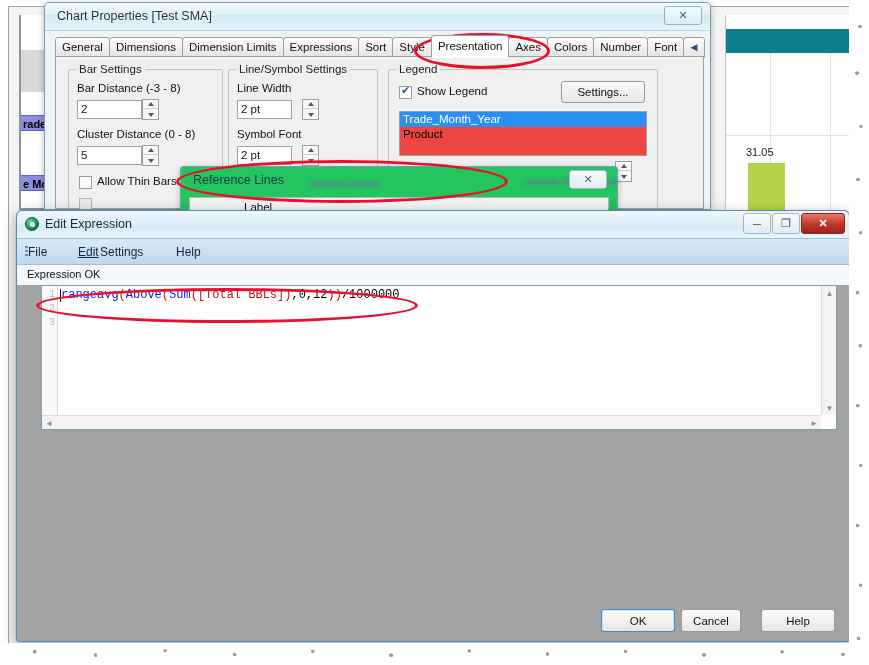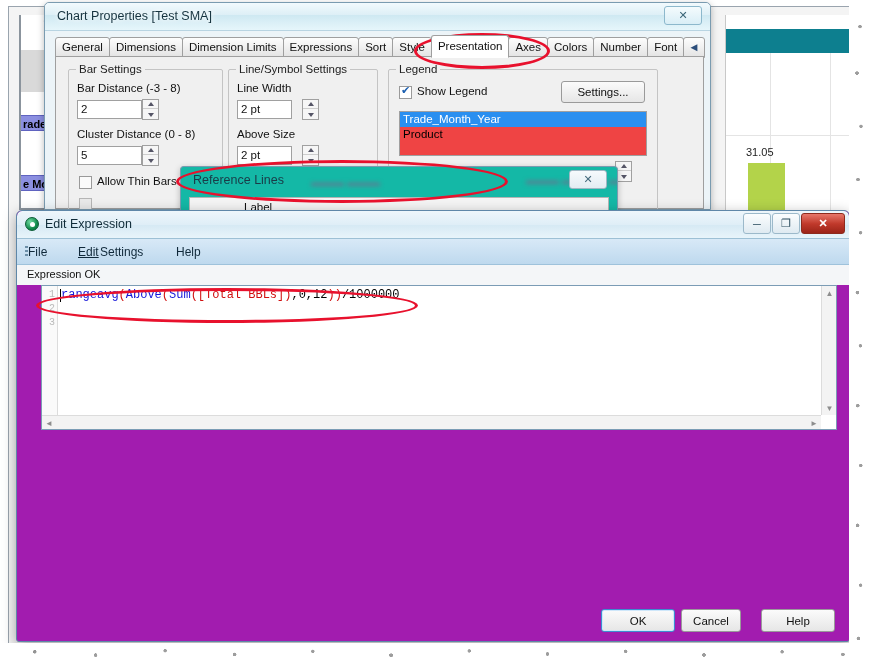--- a/index.html
+++ b/index.html
@@ -161,21 +161,21 @@
   .listbox {
     position: absolute; background: #ef4444; border: 1px solid #a0a0a0;
     overflow: hidden;
   }
   .listbox .row { height: 15px; line-height: 15px; padding-left: 3px; font-size: 11.5px; }
   .listbox .row.sel { background: #2a8ff0; color: #fff; }
 
   
   .win-reflines {
     position: absolute; left: 180px; top: 166px; width: 438px; height: 48px;
-    background: #14b8a6;
+    background: #22c55e;
     border: 1px solid #7a9bb0; border-bottom: none;
     border-radius: 4px 4px 0 0;
     box-shadow: 0 2px 6px rgba(0,0,0,.25);
     overflow: hidden;
     padding-left: 28px;
   }
   .rl-title {
     position: absolute; left: 12px; top: 6px; font-size: 12.5px; color: #1a3a47;
   }
   .rl-blur {
@@ -190,21 +190,21 @@
   }
   .rl-inner {
     position: absolute; left: 8px; top: 30px; right: 8px; bottom: 0;
     background: #f4f4f4; border: 1px solid #b5b5b5; border-bottom: none;
   }
   .rl-label { position: absolute; left: 6px; top: 3px; font-size: 11.5px; color: #111; margin-left: 48px; }
 
   
   .win-edit {
     position: absolute; left: 16px; top: 210px; width: 834px; height: 432px;
-    background: #a21caf;
+    background: #a3a3a3;
     border: 1px solid #5f87a8;
     border-radius: 6px 6px 3px 3px;
     box-shadow: 0 4px 14px rgba(0,0,0,.35);
     overflow: hidden;
   }
   .ee-titlebar {
     position: relative; height: 28px;
     background: linear-gradient(180deg,#eef6fb 0%,#dfeef7 50%,#d5e9f4 51%,#e8f4fa 100%);
     border-bottom: 1px solid #9dc0d5;
     border-radius: 5px 5px 0 0;
@@ -397,21 +397,21 @@
         <div class="txtbox" style="left:8px; top:30px; width:55px;">2 pt</div>
         <div class="spinner" style="left:73px; top:29px;">
           <div class="up">
               <i class="tri-up"></i>
             </div>
           <div class="dn">
               <i class="tri-dn"></i>
             </div>
         </div>
 
-        <span class="fld-label" style="left:8px; top:58px;">Above Size</span>
+        <span class="fld-label" style="left:8px; top:58px;">Symbol Font</span>
         <div class="txtbox" style="left:8px; top:76px; width:55px;">2 pt</div>
         <div class="spinner" style="left:73px; top:75px;">
           <div class="up">
               <i class="tri-up"></i>
             </div>
           <div class="dn">
               <i class="tri-dn"></i>
             </div>
         </div>
       </div>

